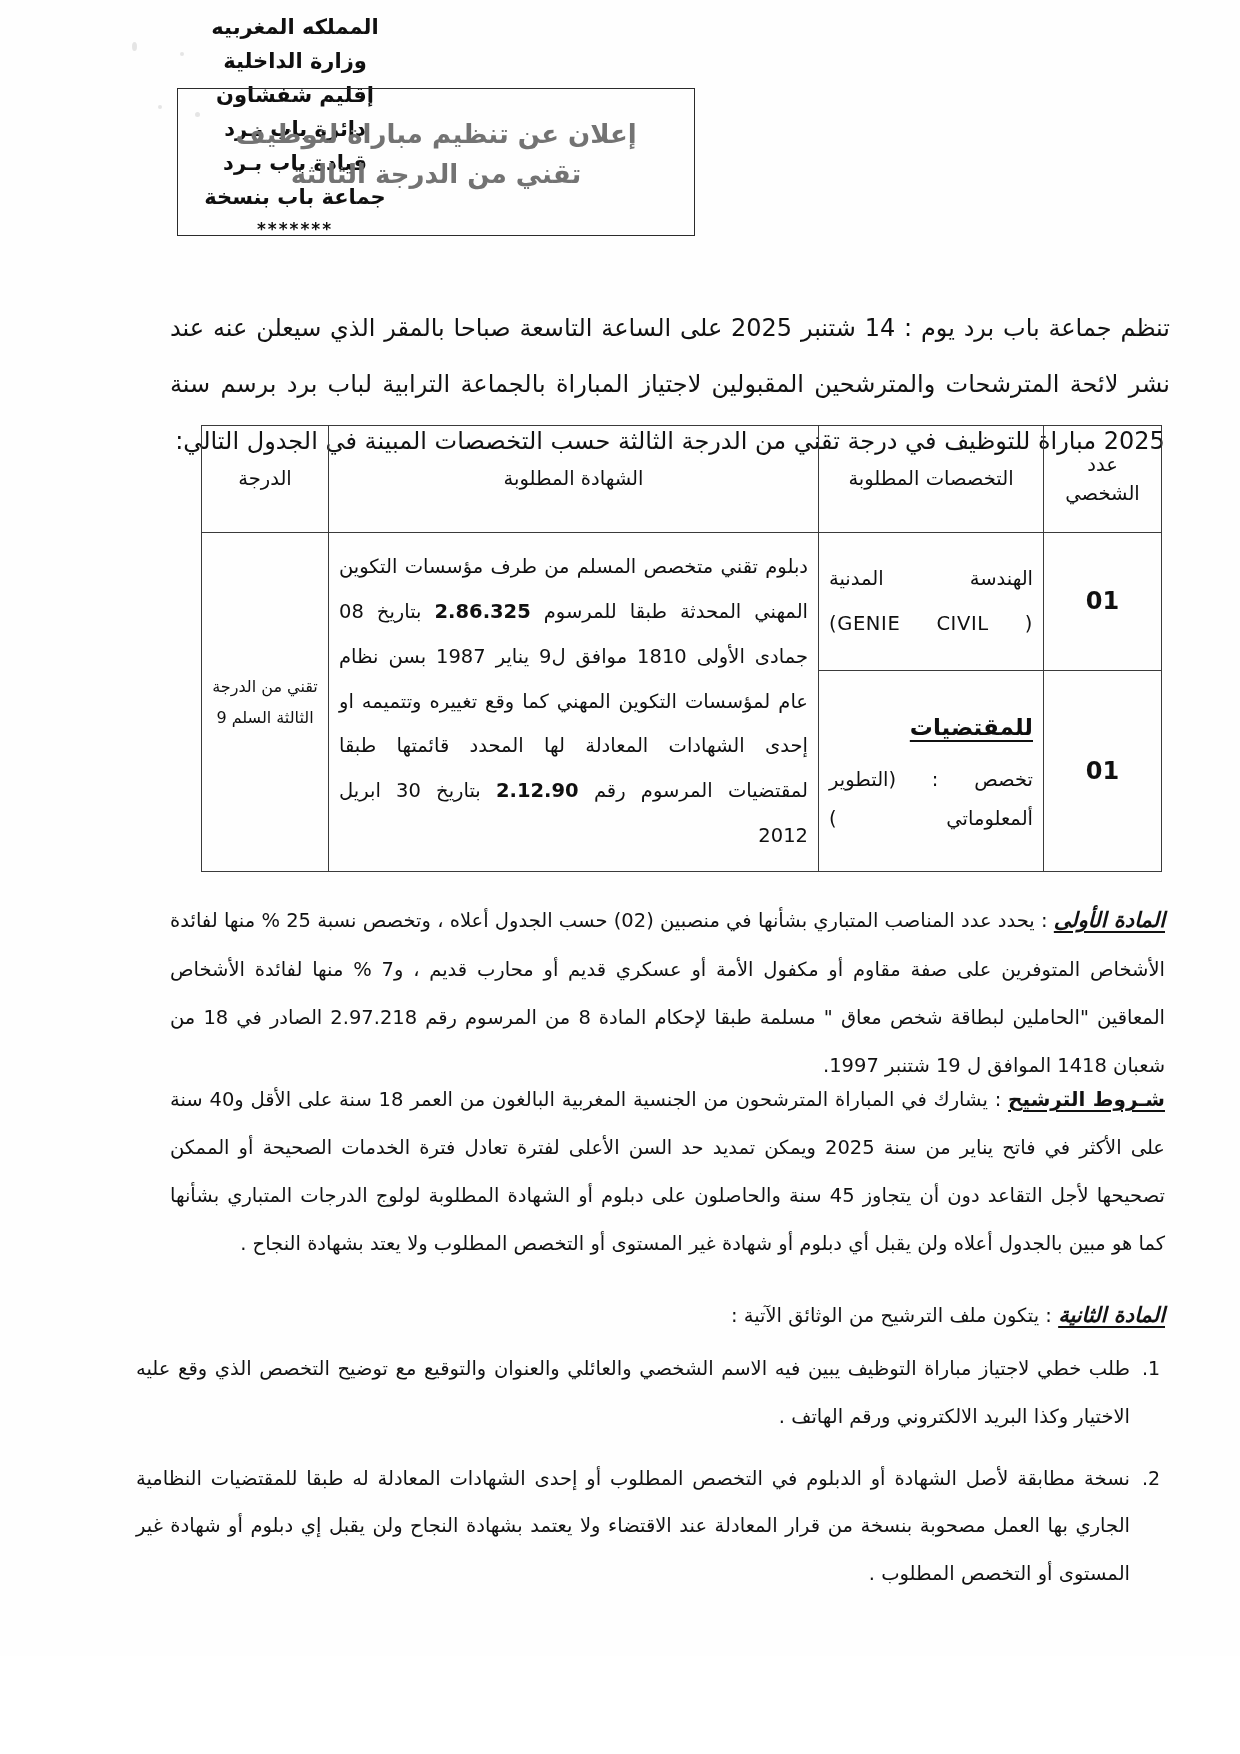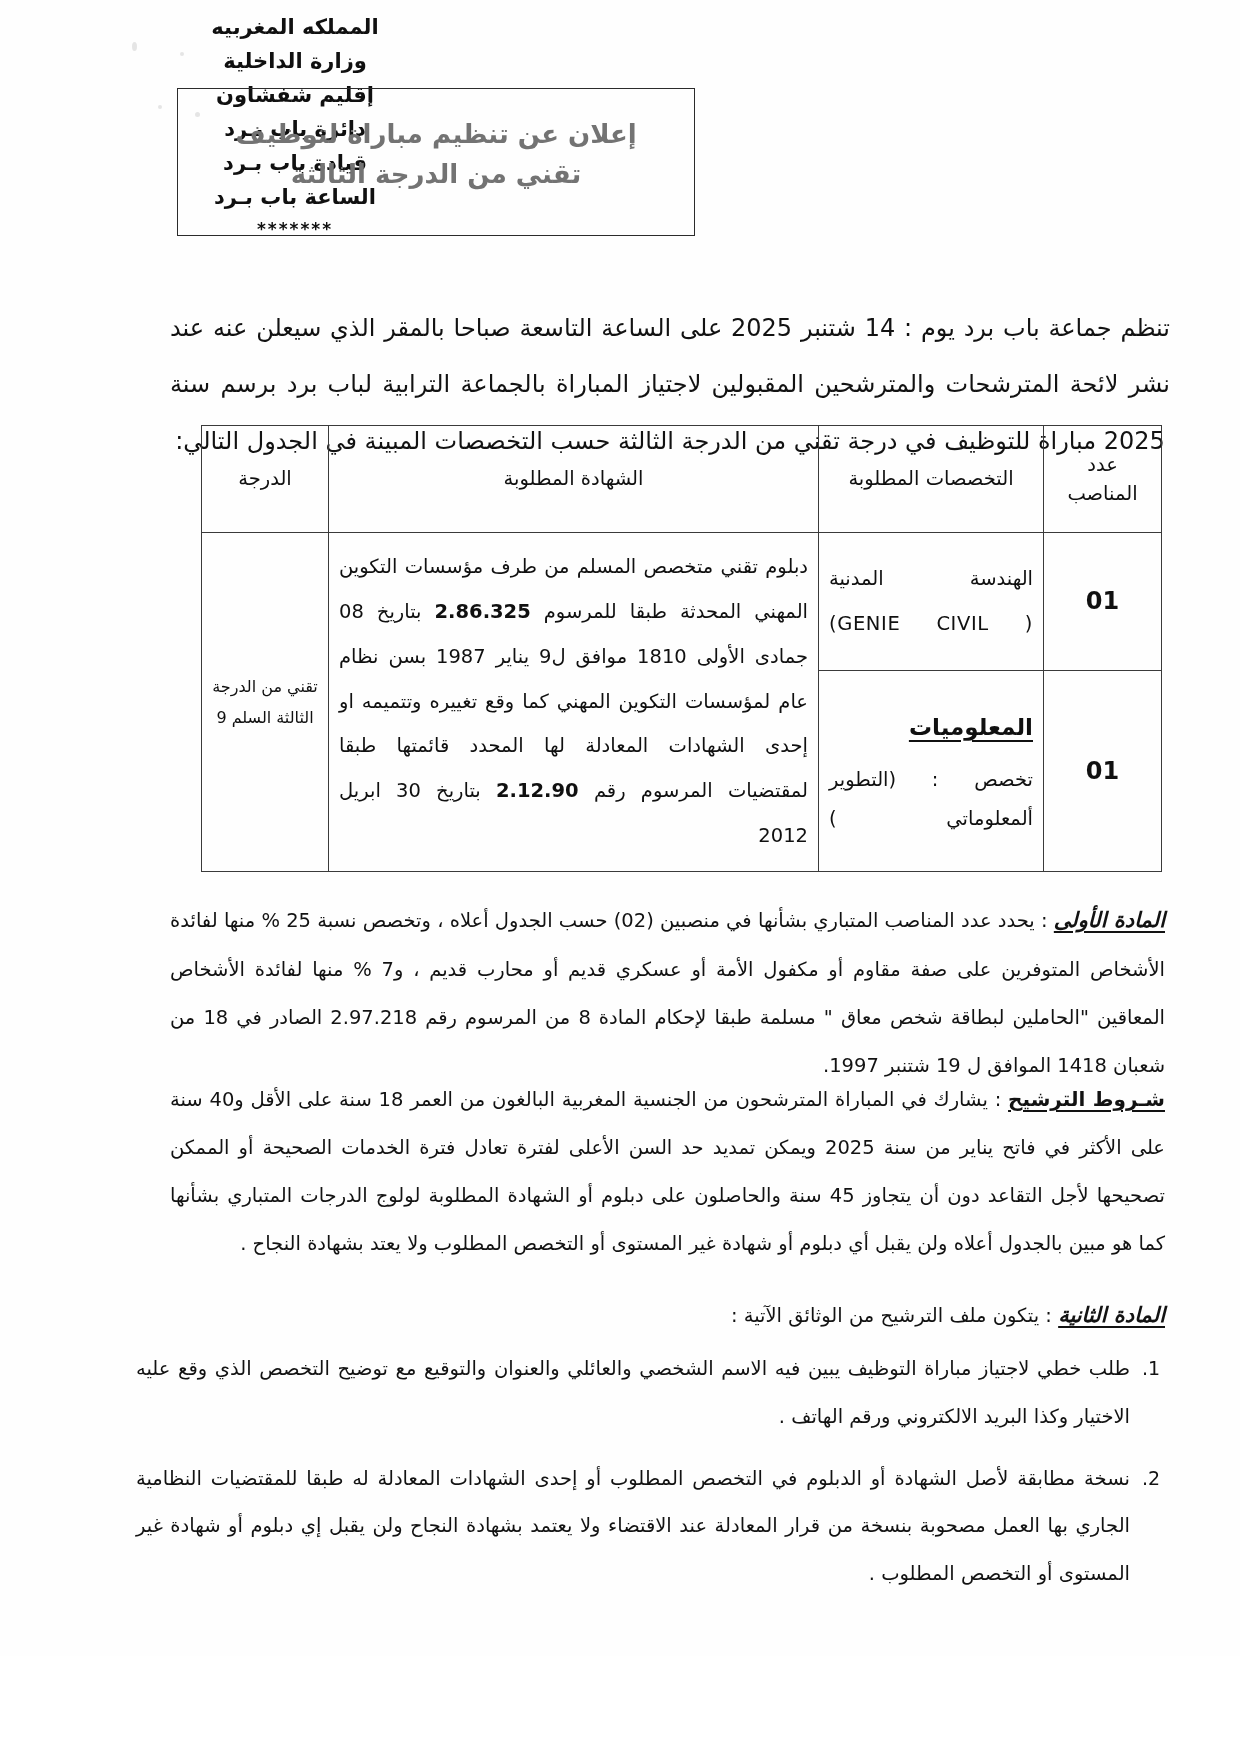--- a/index.html
+++ b/index.html
@@ -203,21 +203,21 @@
   <div class="speck" style="top:52px;left:180px;width:4px;height:4px;"></div>
   <div class="speck" style="top:105px;left:158px;width:4px;height:4px;"></div>
   <div class="speck" style="top:112px;left:195px;width:5px;height:5px;"></div>
 
   <div class="letterhead">
     <div>المملكه المغربيه</div>
     <div>وزارة الداخلية</div>
     <div>إقليم شفشاون</div>
     <div>دائرة باب بـرد</div>
     <div>قيادة باب بـرد</div>
-    <div>الساعة باب بـرد</div>
+    <div>جماعة باب بنسخة</div>
     <div class="lh-stars">*******</div>
   </div>
 
   <div class="title-box">
     <h1>إعلان عن تنظيم مباراة لتوظيف تقني من الدرجة الثالثة</h1>
   </div>
 
   <div class="intro">
     <p>تنظم  جماعة باب برد يوم : 14 شتنبر 2025 على الساعة  التاسعة   صباحا بالمقر الذي سيعلن عنه عند نشر لائحة المترشحات  والمترشحين المقبولين لاجتياز المباراة بالجماعة الترابية لباب برد برسم سنة 2025    مباراة للتوظيف في درجة تقني من الدرجة الثالثة   حسب التخصصات المبينة في الجدول التالي:</p>
   </div>
@@ -225,42 +225,42 @@
   <div class="tbl-wrap">
     <table class="jobs">
       <colgroup>
         <col class="col-count">
         <col class="col-spec">
         <col class="col-dipl">
         <col class="col-grade">
       </colgroup>
       <thead>
         <tr>
-          <th>عدد المناصب</th>
+          <th>عدد الشخصي</th>
           <th>التخصصات المطلوبة</th>
           <th>الشهادة المطلوبة</th>
           <th>الدرجة</th>
         </tr>
       </thead>
       <tbody>
         <tr>
           <td class="count">01</td>
           <td class="spec">
             <span>الهندسة  المدنية</span>
             <span class="latin">(GENIE CIVIL )</span>
           </td>
           <td class="diploma" rowspan="2">
             <span>دبلوم تقني متخصص المسلم من طرف مؤسسات التكوين المهني المحدثة طبقا للمرسوم </span><b>2.86.325</b><span> بتاريخ 08 جمادى الأولى 1810 موافق ل9 يناير 1987 بسن نظام عام لمؤسسات التكوين المهني كما وقع تغييره وتتميمه او إحدى الشهادات المعادلة لها المحدد قائمتها طبقا لمقتضيات المرسوم رقم </span><b>2.12.90</b><span> بتاريخ 30 ابريل 2012</span>
           </td>
           <td class="grade" rowspan="2">تقني من الدرجة الثالثة السلم 9</td>
         </tr>
         <tr>
           <td class="count">01</td>
           <td class="spec">
-            <span class="under">المعلوميات</span>
+            <span class="under">للمقتضيات</span>
             <span class="subspec">تخصص  :   (التطوير ألمعلوماتي )</span>
           </td>
         </tr>
       </tbody>
     </table>
   </div>
 
   <div class="body-text sec1">
     <p><span class="art-head">المادة الأولى</span><span> : يحدد عدد المناصب المتباري بشأنها في منصبين (02) حسب الجدول أعلاه ، وتخصص نسبة 25 % منها لفائدة الأشخاص المتوفرين على صفة مقاوم أو مكفول الأمة أو عسكري قديم أو محارب قديم ، و7  %  منها لفائدة الأشخاص المعاقين  "الحاملين لبطاقة شخص معاق " مسلمة طبقا لإحكام المادة 8 من المرسوم رقم 2.97.218 الصادر في 18 من شعبان 1418 الموافق ل 19 شتنبر 1997.</span></p>
   </div>

